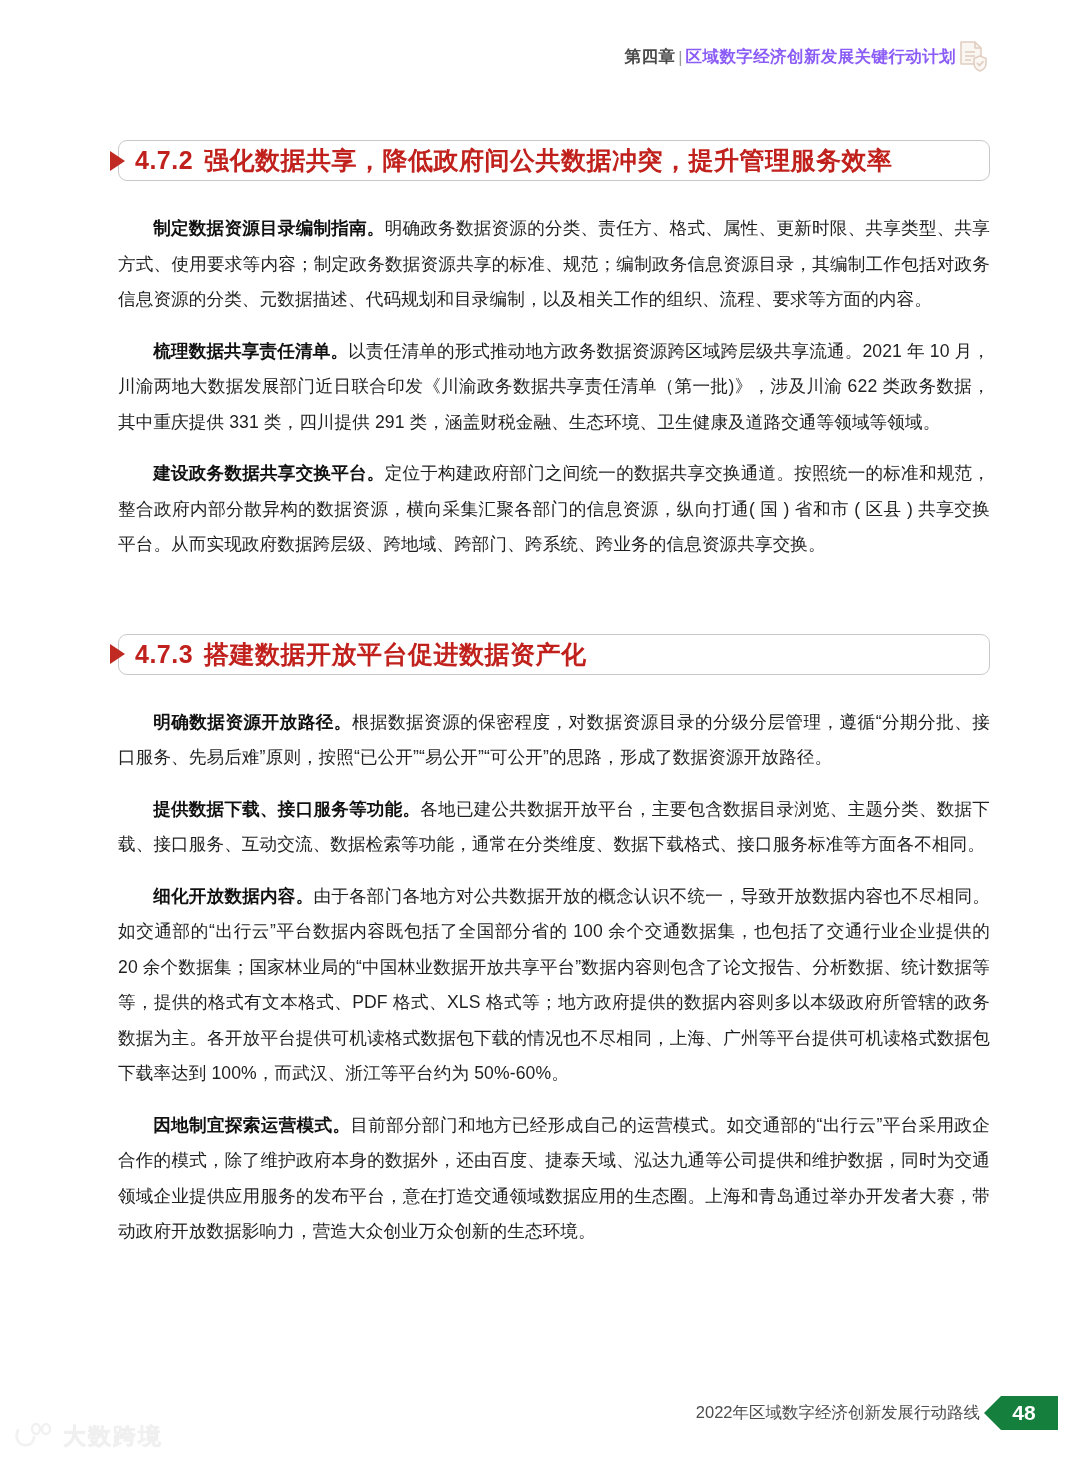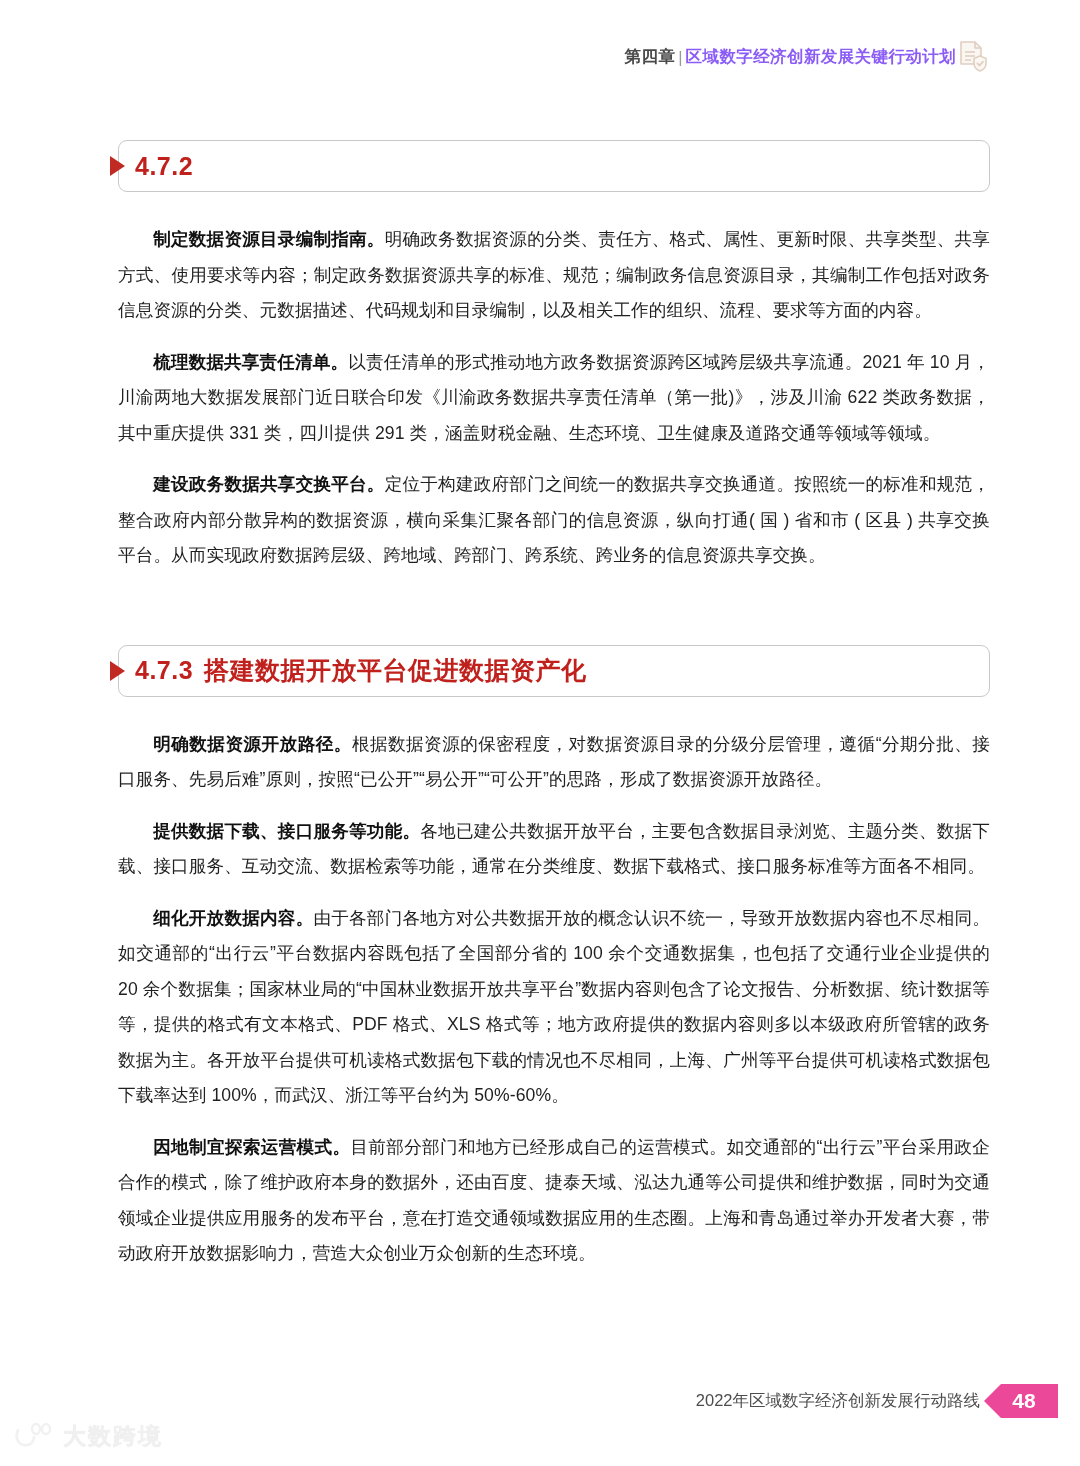--- a/index.html
+++ b/index.html
@@ -51,21 +51,21 @@
     left: 118px;
     top: 140px;
     width: 872px;
   }
 
   
   .sec-head {
     position: relative;
     border: 1.6px solid #c9c9c9;
     border-radius: 9px;
-    height: 52px;
+    height: 41px;
     display: flex;
     align-items: center;
     background: #fff;
     margin-bottom: 30px;
   }
   .sec-head .marker {
     position: absolute;
     left: -9px;
     top: 50%;
     transform: translateY(-50%);
@@ -103,33 +103,33 @@
   .page-footer {
     position: absolute;
     left: 0;
     bottom: 36px;
     width: 1080px;
     height: 40px;
   }
   .footer-inner {
     position: absolute;
     right: 22px;
-    bottom: 12px;
+    bottom: 0;
     display: flex;
     align-items: center;
   }
   .footer-text {
     font-size: 16.5px;
     color: #4d4d4d;
     white-space: nowrap;
     margin-right: 4px;
   }
   .page-badge {
     position: relative;
-    background: #ec4899;
+    background: #15803d;
     color: #ffffff;
     font-size: 21px;
     font-weight: bold;
     height: 34px;
     min-width: 74px;
     display: flex;
     align-items: center;
     justify-content: center;
     padding-left: 10px;
     padding-right: 4px;
@@ -174,20 +174,21 @@
       <path d="M19.4 23.4 l2 2.2 3.6-4" fill="none" stroke="#c9a88f" stroke-width="1.8" stroke-linecap="round" stroke-linejoin="round"></path>
     </svg>
   </span>
 </div>
 
 <div class="content">
 
   <div class="sec-head">
     <span class="marker"></span>
     <span class="sec-num">4.7.2</span>
+    <span class="sec-title">强化数据共享，降低政府间公共数据冲突，提升管理服务效率</span>
   </div>
 
 
   <p class="para">
     <span class="lead">制定数据资源目录编制指南。</span><span>明确政务数据资源的分类、责任方、格式、属性、更新时限、共享类型、共享方式、使用要求等内容；制定政务数据资源共享的标准、规范；编制政务信息资源目录，其编制工作包括对政务信息资源的分类、元数据描述、代码规划和目录编制，以及相关工作的组织、流程、要求等方面的内容。</span>
   </p>
 
   <p class="para">
     <span class="lead">梳理数据共享责任清单。</span><span>以责任清单的形式推动地方政务数据资源跨区域跨层级共享流通。2021 年 10 月，川渝两地大数据发展部门近日联合印发《川渝政务数据共享责任清单（第一批)》，涉及川渝 622 类政务数据，其中重庆提供 331 类，四川提供 291 类，涵盖财税金融、生态环境、卫生健康及道路交通等领域等领域。</span>
   </p>

